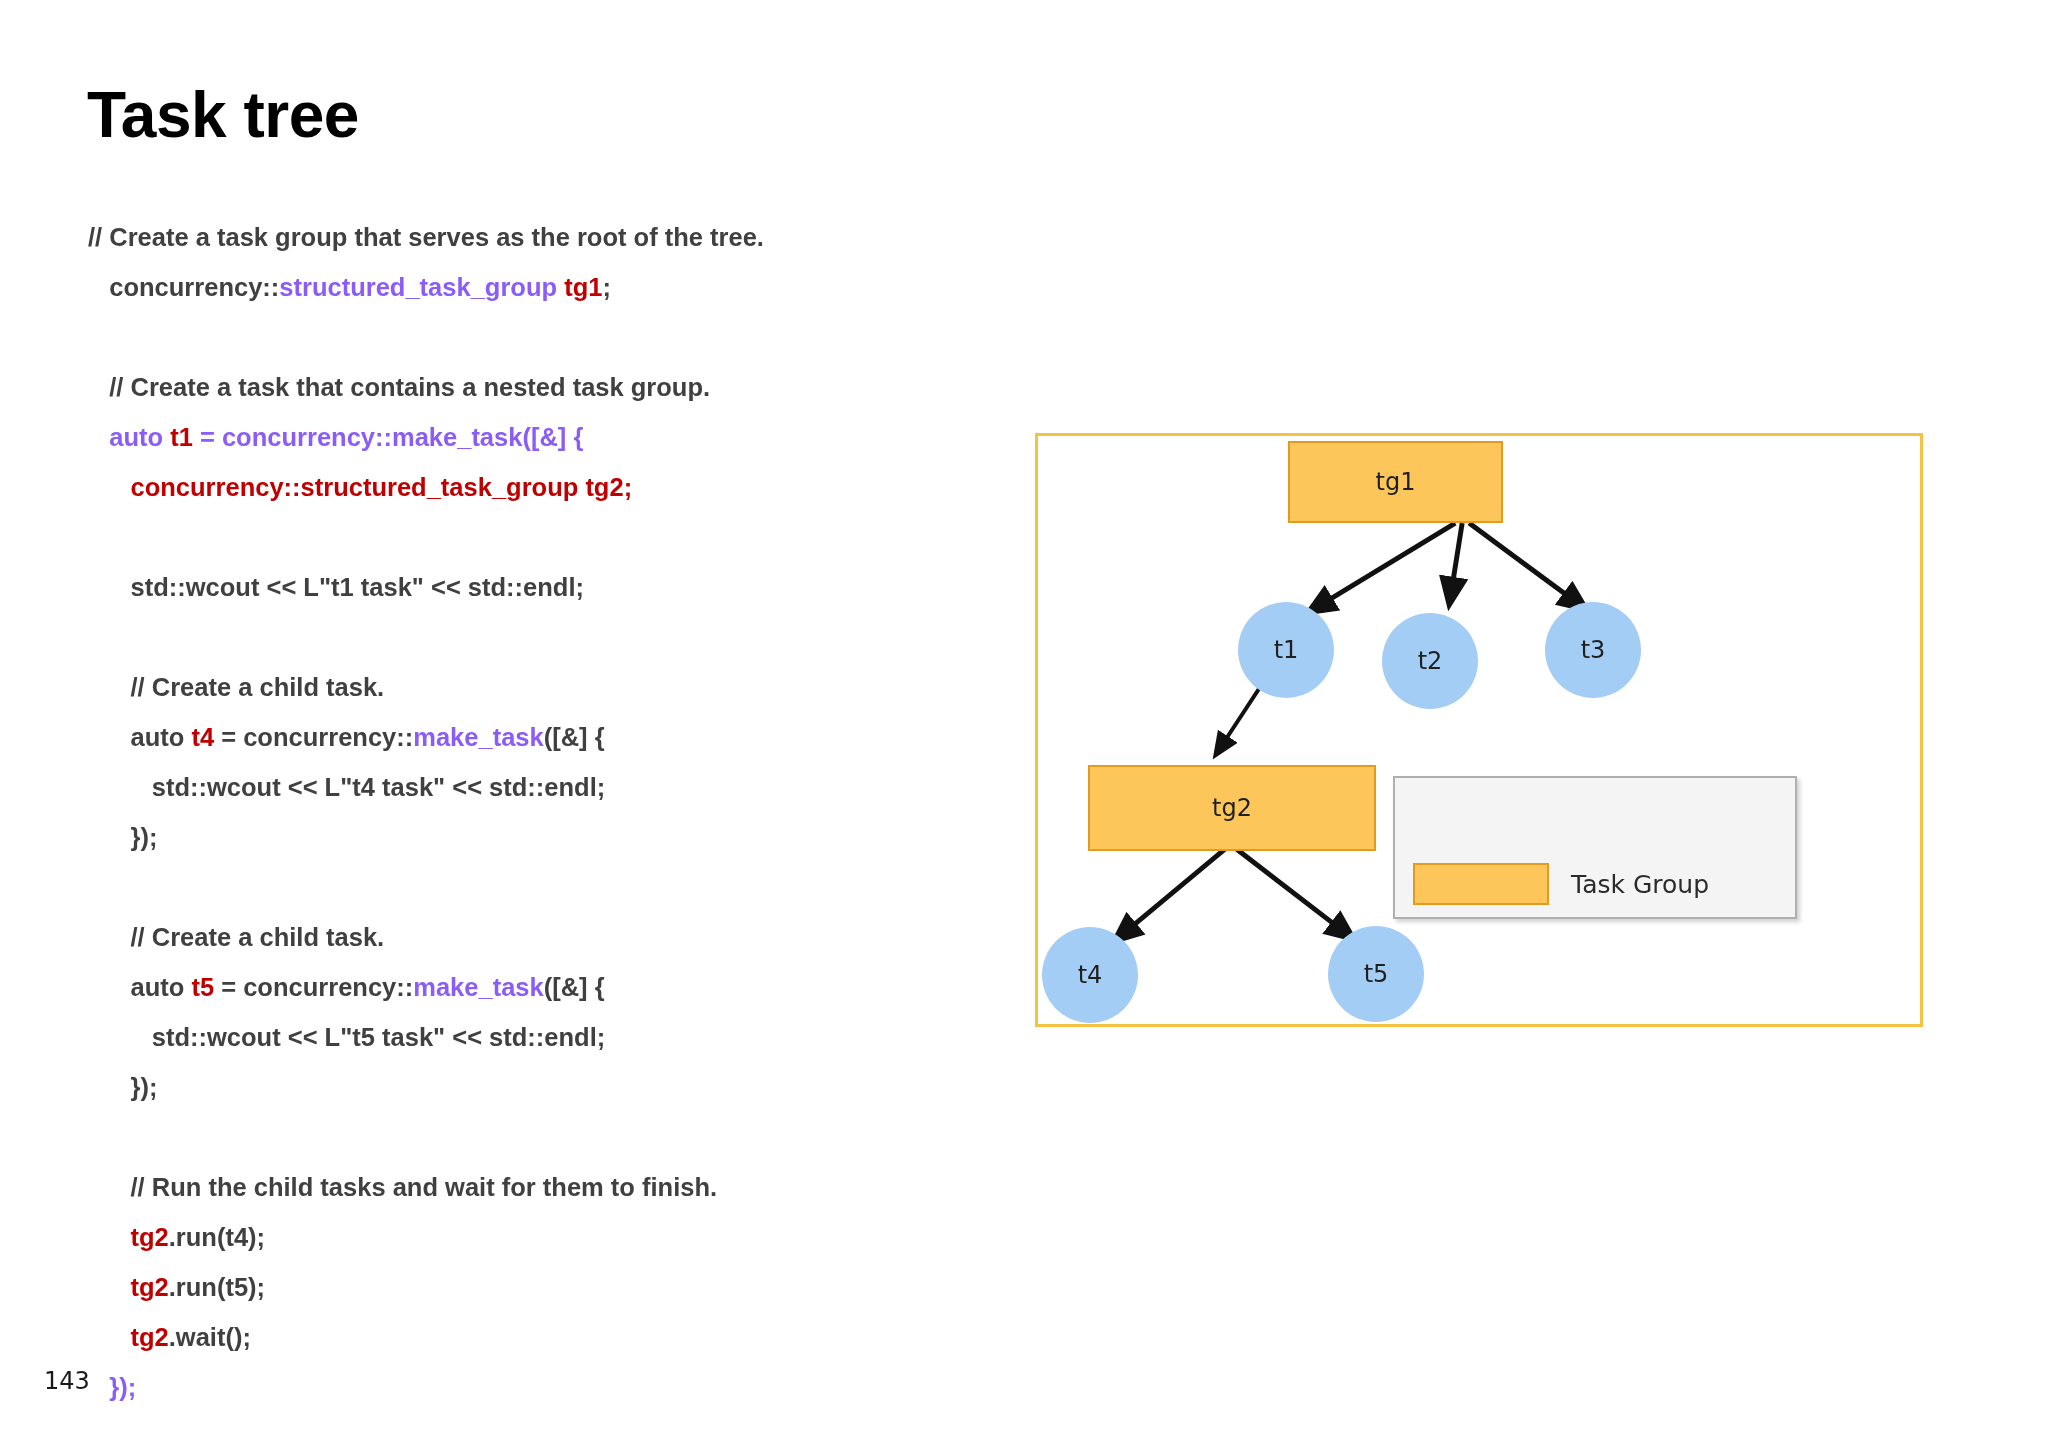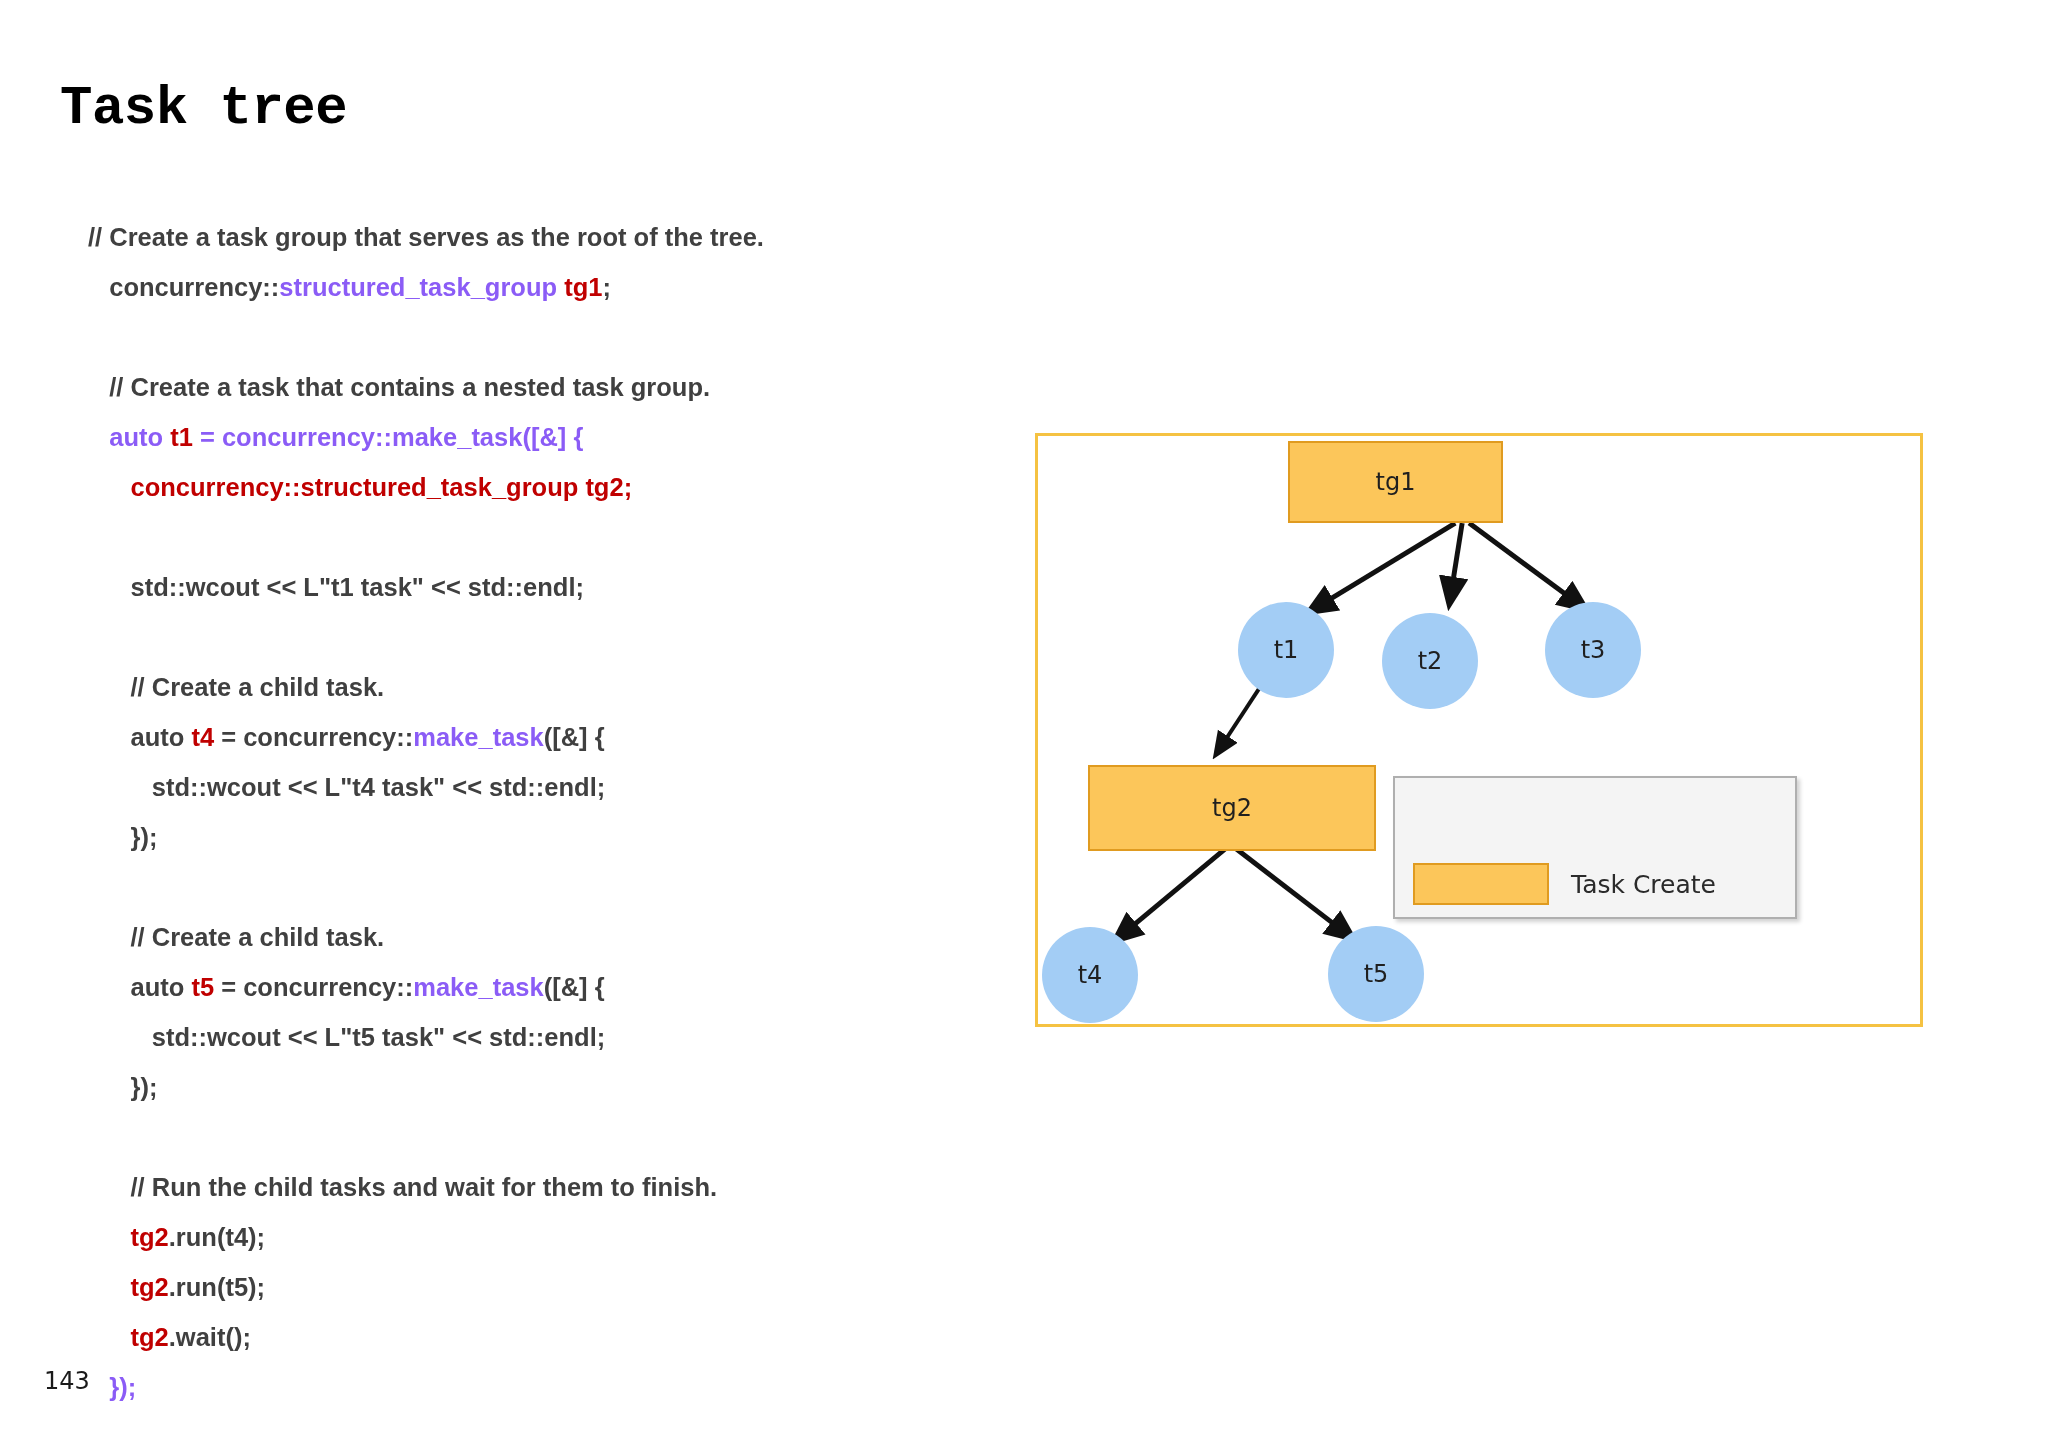--- a/index.html
+++ b/index.html
@@ -11,28 +11,27 @@
     width: 2048px;
     height: 1447px;
     position: relative;
     overflow: hidden;
     font-family: "Liberation Sans", sans-serif;
   }
 
   
   #slide-title {
     position: absolute;
-    left: 60px;
+    left: 87px;
     top: 78px;
-    font-size: 54px;
+    font-size: 64px;
     font-weight: bold;
     color: #000000;
     letter-spacing: -0.5px;
     white-space: nowrap;
-    font-family: Liberation Mono, monospace;
   }
 
   
   #code-block {
     position: absolute;
     left: 88px;
     top: 212px;
     width: 900px;
     font-size: 25.5px;
     font-weight: bold;
@@ -192,17 +191,17 @@
     <span>t4</span>
   </div>
 
   <div class="node-circle" style="left:290px; top:490px; width:96px; height:96px;">
     <span>t5</span>
   </div>
 
   <div id="legend">
     <div class="legend-row" id="legend-row-taskgroup">
       <div class="legend-swatch-box"></div>
-      <div class="legend-label-group">Task Create</div>
+      <div class="legend-label-group">Task Group</div>
     </div>
   </div>
 
 </div>
 
 </body></html>

